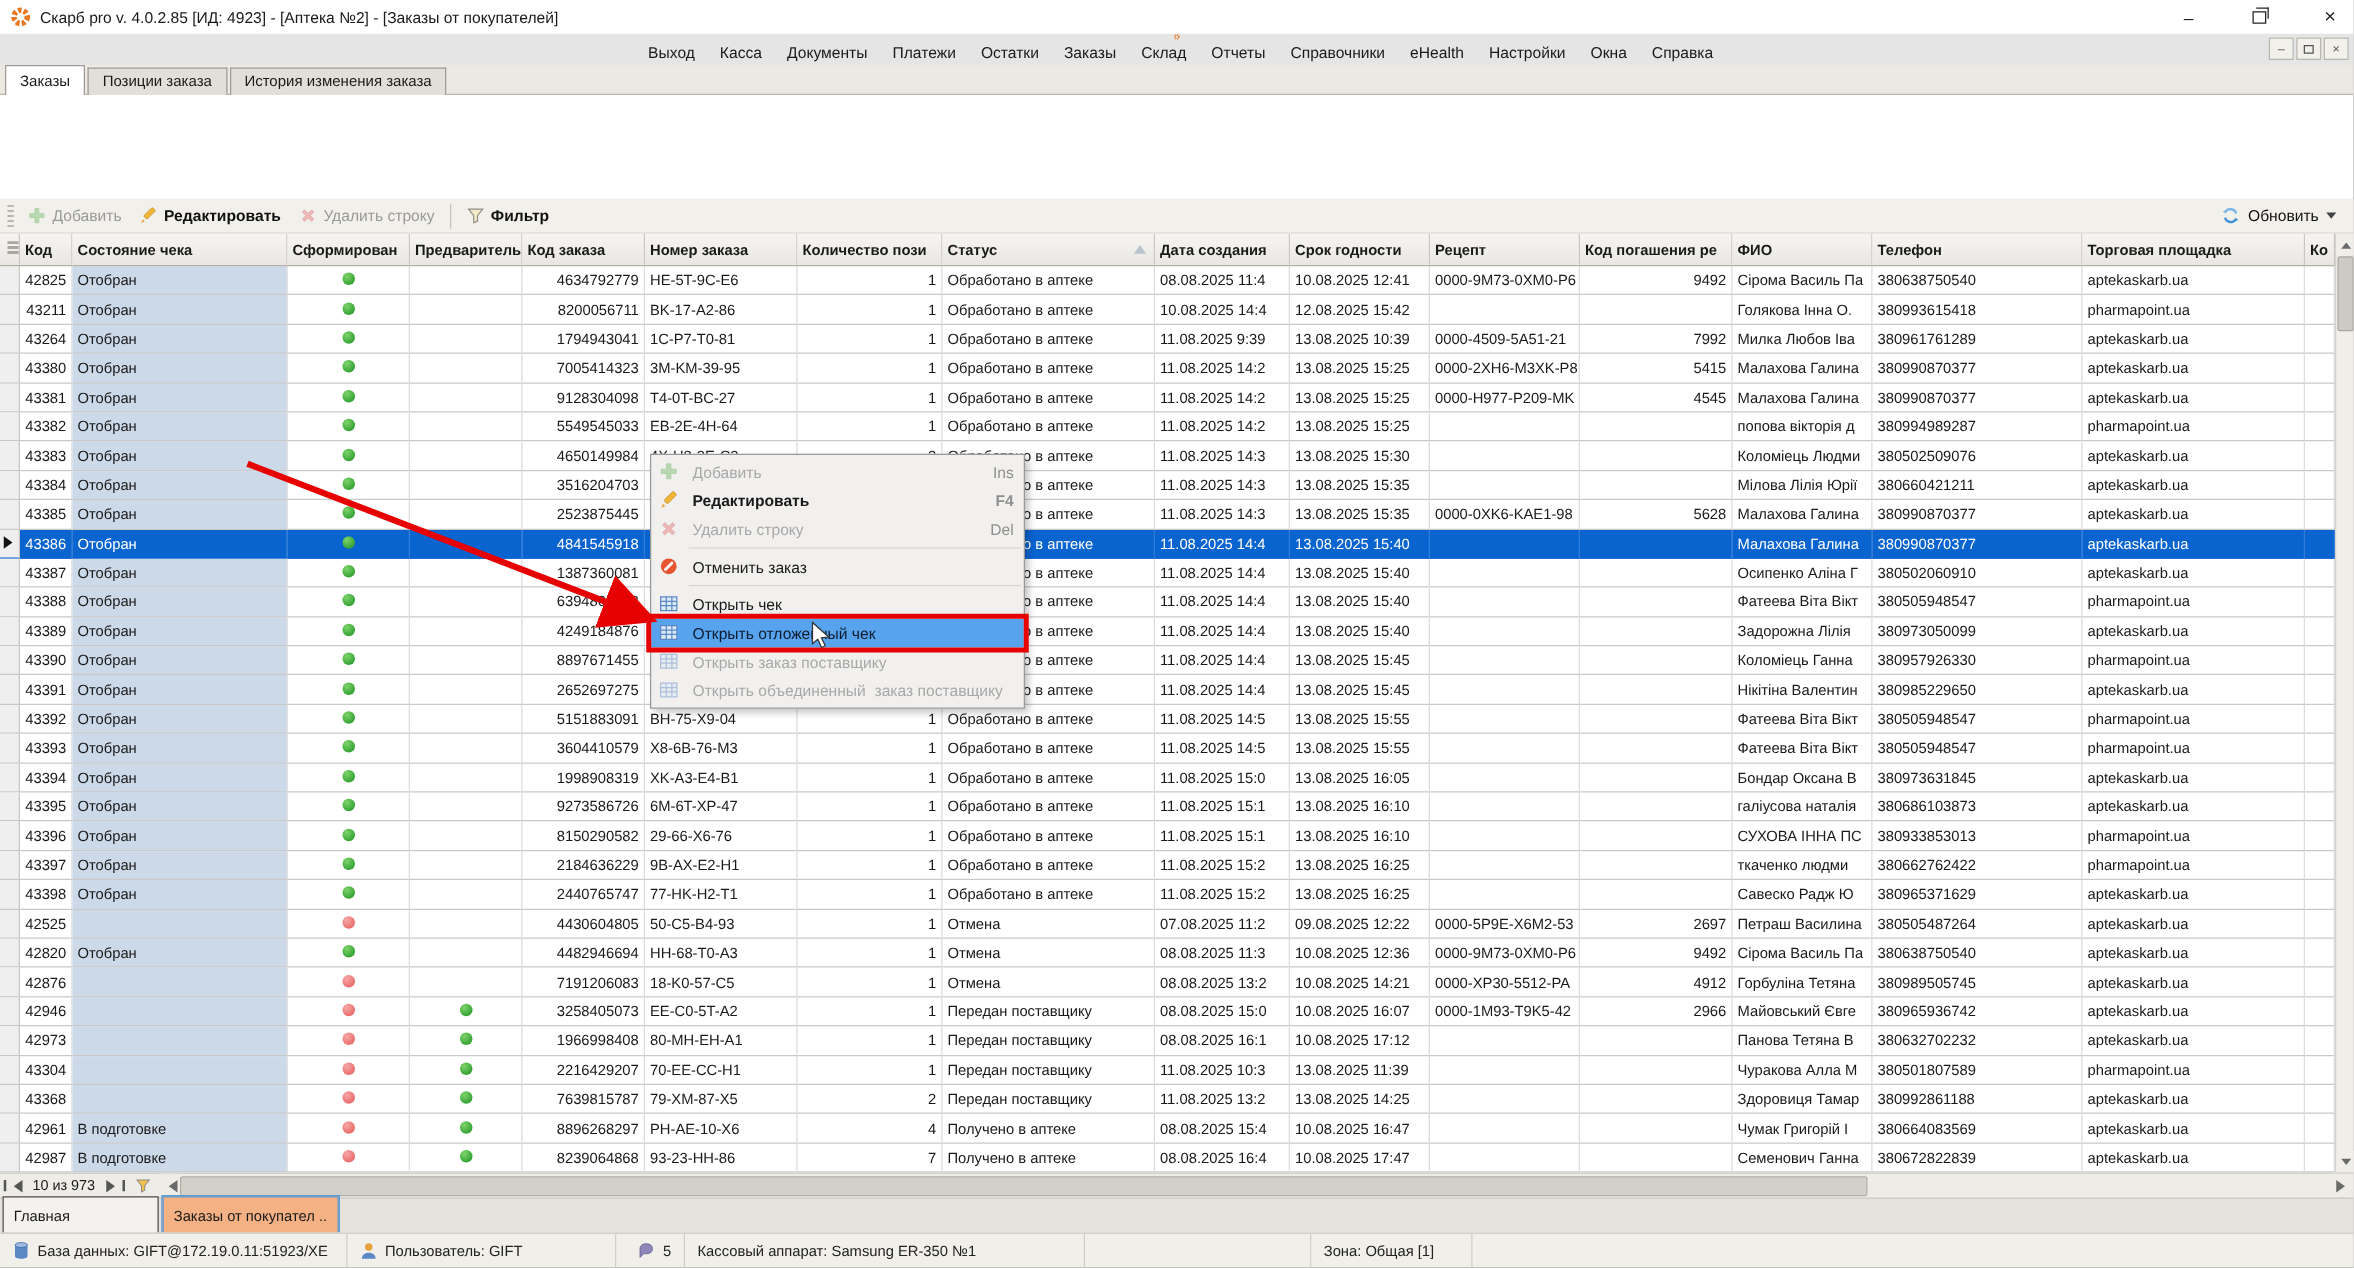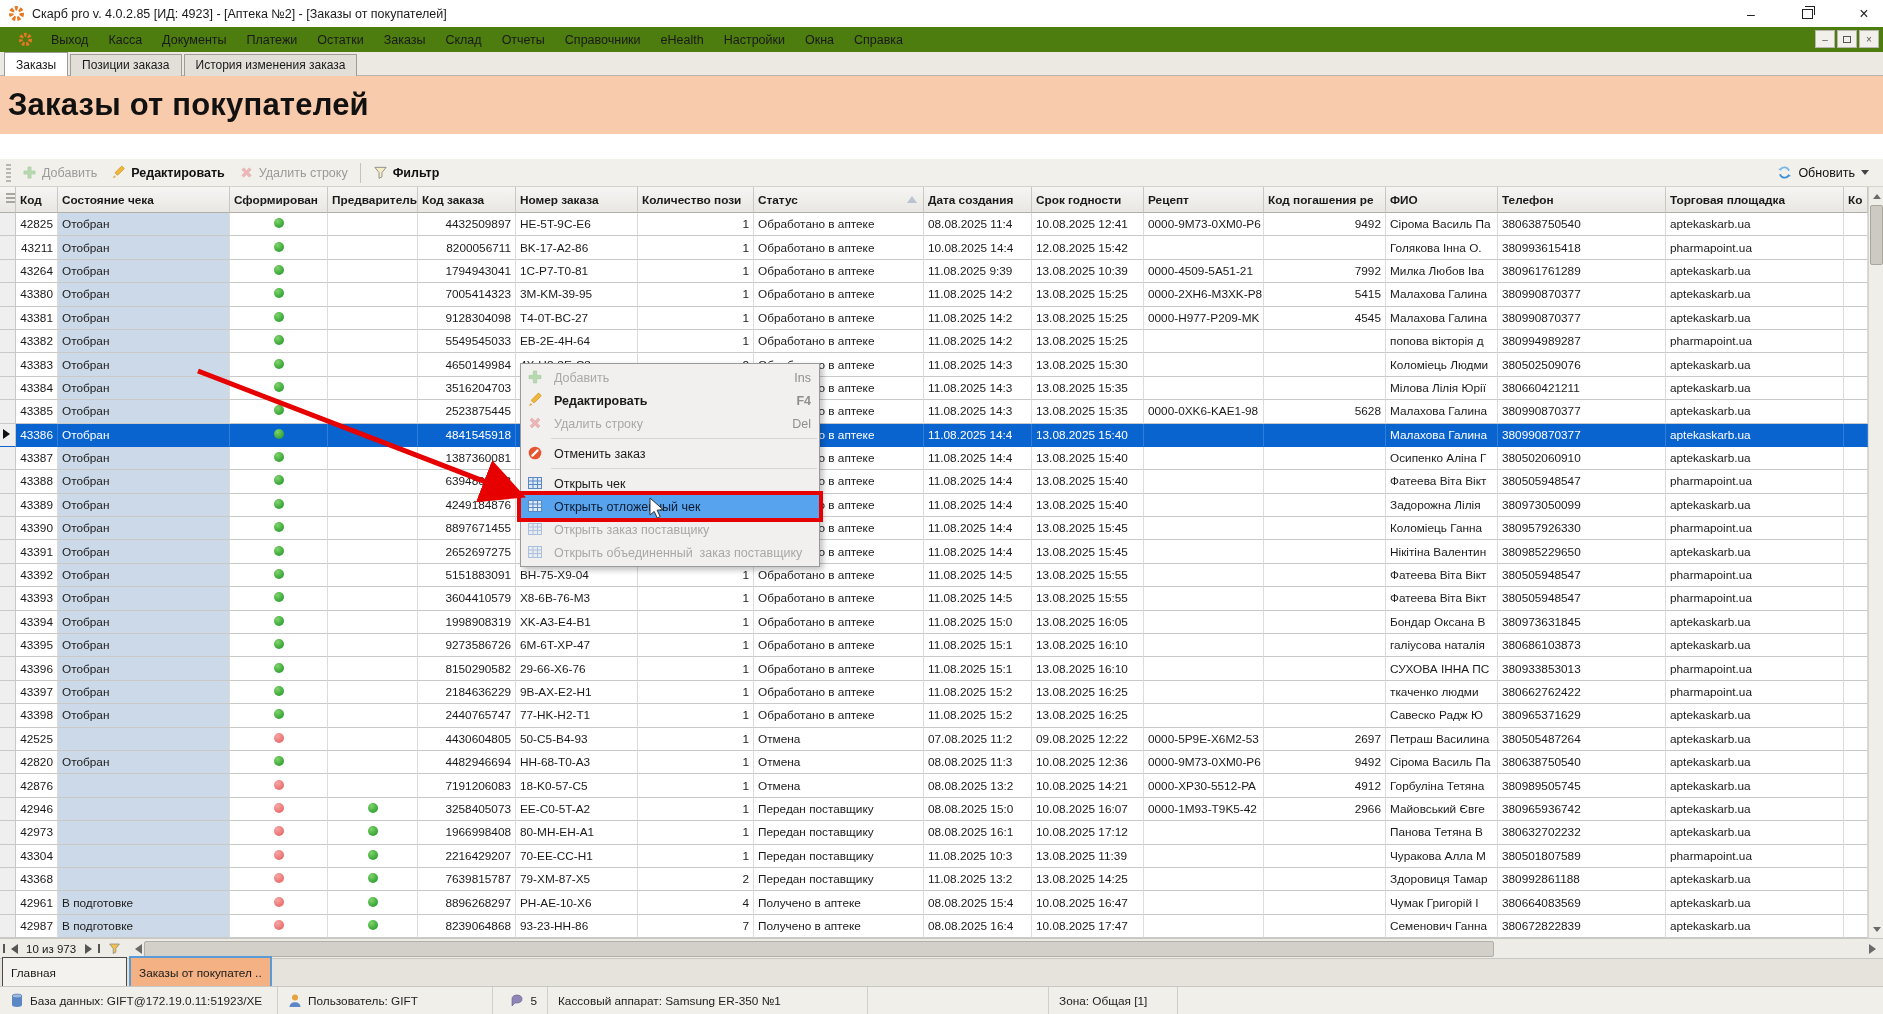--- a/index.html
+++ b/index.html
@@ -10,22 +10,22 @@
   
   .titlebar{position:absolute;left:0;top:0;width:100%;height:27px;background:#fff;
             display:flex;align-items:center;padding-left:8px;font-size:12.5px;}
   .titlebar .logo{width:17px;height:17px;margin-right:7px;flex:0 0 auto;}
   .win-controls{position:absolute;right:6px;top:0;height:27px;display:flex;align-items:center;gap:30px;}
   .wc{width:26px;text-align:center;font-size:14px;color:#222;cursor:default;}
   .wc-restore{position:relative;width:11px;height:10px;border:1.4px solid #222;margin:0 8px;}
   .wc-restore::before{content:"";position:absolute;left:2px;top:-4px;width:9px;height:8px;border:1.4px solid #222;border-bottom:none;border-left:none;}
 
   
-  .menubar{position:absolute;left:0;top:27px;width:100%;height:25px;background:#4d7c0f;
-           display:flex;align-items:center;padding-left:16px;font-size:12.5px;}
+  .menubar{position:absolute;left:0;top:27px;width:100%;height:25px;background:#e5e5e5;
+           display:flex;align-items:center;padding-left:6px;font-size:12.5px;flex-direction:column;}
   .menubar .logo{width:15px;height:15px;margin:0 8px 0 2px;}
   .menu-item{padding:3px 10px;cursor:default;}
   .mdi-controls{position:absolute;right:4px;top:3px;display:flex;gap:2px;}
   .mdi-btn{width:20px;height:18px;border:1px solid #b9b6b0;background:#f2f0eb;color:#555;
            font-size:10px;display:flex;align-items:center;justify-content:center;}
   .mdi-restore{position:relative;width:8px;height:7px;border:1px solid #555;}
 
   
   .tabrow{position:absolute;left:0;top:52px;width:100%;height:24px;background:#ece9e3;
           display:flex;align-items:flex-end;padding-left:4px;border-bottom:1px solid #b9b6b0;}
@@ -175,23 +175,20 @@
       <span class="mdi-btn">×</span>
     </div>
   </div>
 
   <div class="tabrow">
       <span class="tab active">Заказы</span>
       <span class="tab">Позиции заказа</span>
       <span class="tab">История изменения заказа</span>
     </div>
 
-  <div class="pageheader">
-    <h1>Заказы от покупателей</h1>
-  </div>
 
 
   <div class="toolbar">
     <span class="grip"></span>
     <span class="tbtn disabled">
       <svg viewBox="0 0 16 16">
           <path d="M6.3 2h3.4v4.3H14v3.4H9.7V14H6.3V9.7H2V6.3h4.3z" fill="#6fbf63" stroke="#4d9a44" stroke-width=".6"></path>
         </svg>
       <span>Добавить</span>
     </span>
@@ -269,21 +266,21 @@
             <th><span>Ко</span></th>
           </tr>
         </thead>
       <tbody id="gridbody">
           <tr>
             <td class="td-marker"></td>
             <td class="r">42825</td>
             <td class="td-state">Отобран</td>
             <td class="c"><span class="dot green"></span></td>
             <td class="c"></td>
-            <td class="r">4432509897</td>
+            <td class="r">4634792779</td>
             <td>HE-5T-9C-E6</td>
             <td class="r">1</td>
             <td>Обработано в аптеке</td>
             <td>08.08.2025 11:4</td>
             <td>10.08.2025 12:41</td>
             <td>0000-9M73-0XM0-P6</td>
             <td class="r">9492</td>
             <td>Сірома Василь Па</td>
             <td>380638750540</td>
             <td>aptekaskarb.ua</td>

